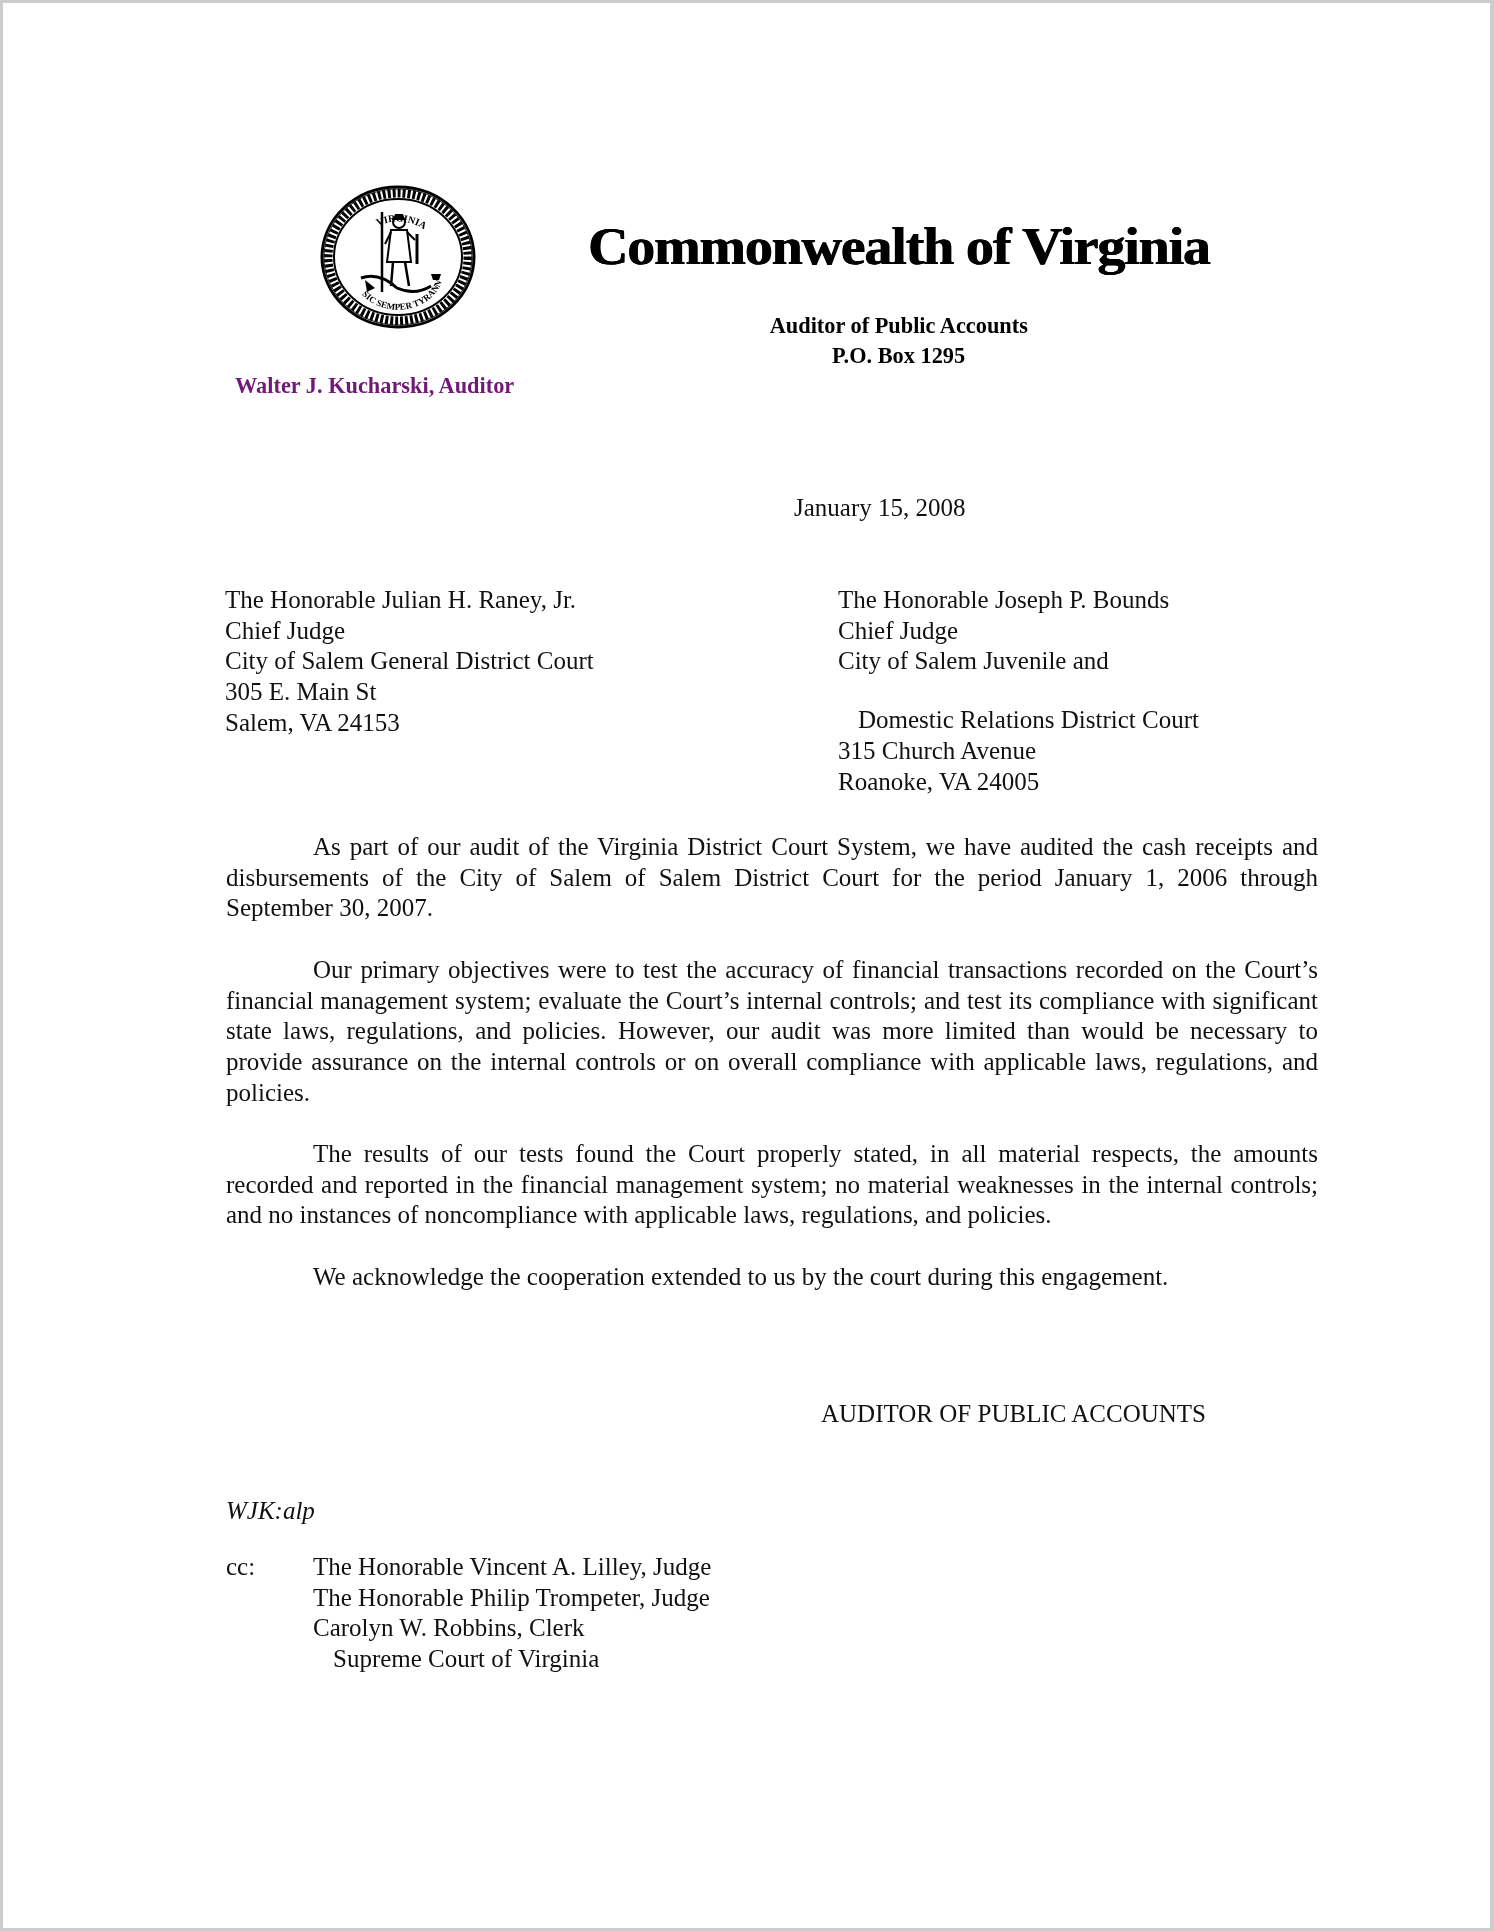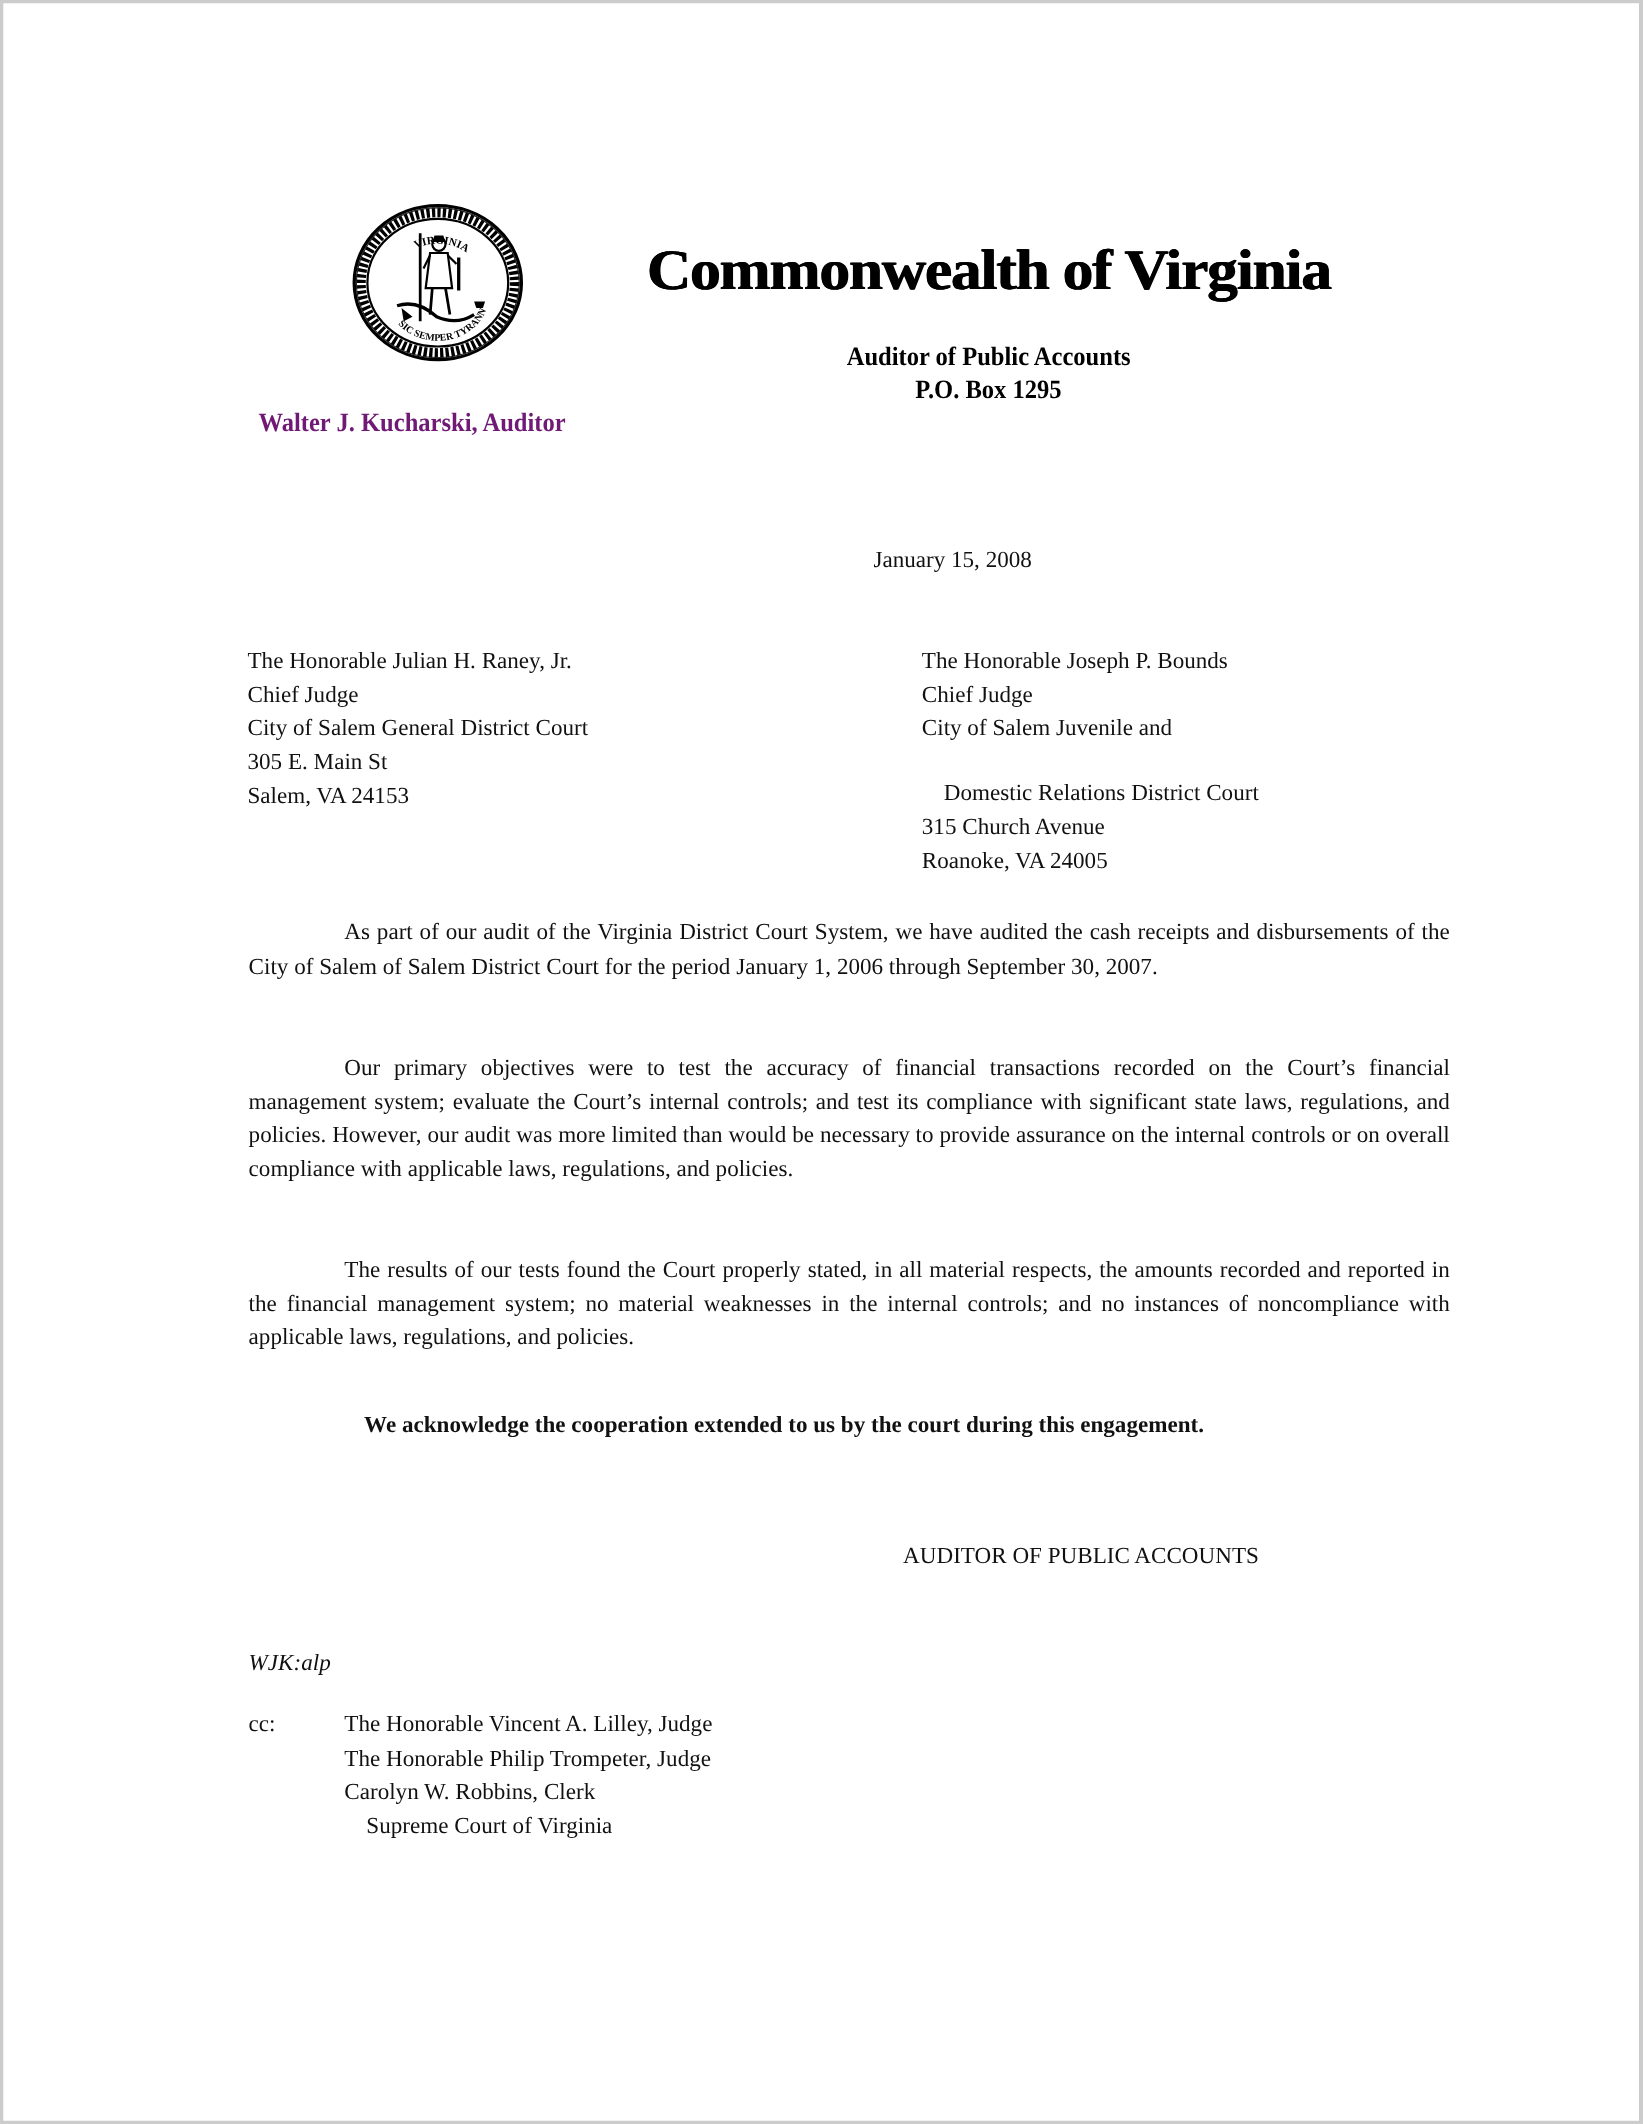--- a/index.html
+++ b/index.html
@@ -44,21 +44,21 @@
     font-weight: bold;
     font-size: 24px;
     line-height: 30px;
     white-space: nowrap;
     color: #701a75;
   }
   .cond { display: inline-block; transform: scaleX(0.93); transform-origin: center top; }
   .cond-left { display: inline-block; transform: scaleX(0.93); transform-origin: left top; }
 
   
-  .txt { font-size: 21px; line-height: 30.7px; }
+  .txt { font-size: 25px; line-height: 30.7px; }
   .date { left: 791px; top: 490px; white-space: nowrap; }
   .addr-left { left: 222px; top: 582px; }
   .addr-right { left: 835px; top: 582px; }
   .addr-line { white-space: nowrap; }
   .addr-indent { padding-left: 20px; margin-top: 28px; }
 
   .para {
     left: 223px; width: 1092px;
     text-align: justify;
     text-indent: 87px;
@@ -132,21 +132,21 @@
     <div class="addr-line">Chief Judge</div>
     <div class="addr-line">City of Salem Juvenile and</div>
     <div class="addr-line addr-indent">Domestic Relations District Court</div>
     <div class="addr-line">315 Church Avenue</div>
     <div class="addr-line">Roanoke, VA  24005</div>
   </div>
 
   <p class="abs txt para p1" style="margin: 0px; text-align-last: left;">As part of our audit of the Virginia District Court System, we have audited the cash receipts and disbursements of the City of Salem of Salem District Court for the period January 1, 2006 through September 30, 2007.</p>
   <p class="abs txt para p2" style="margin: 0px; text-align-last: left;">Our primary objectives were to test the accuracy of financial transactions recorded on the Court’s financial management system; evaluate the Court’s internal controls; and test its compliance with significant state laws, regulations, and policies.  However, our audit was more limited than would be necessary to provide assurance on the internal controls or on overall compliance with applicable laws, regulations, and policies.</p>
   <p class="abs txt para p3" style="margin: 0px; text-align-last: left;">The results of our tests found the Court properly stated, in all material respects, the amounts recorded and reported in the financial management system; no material weaknesses in the internal controls; and no instances of noncompliance with applicable laws, regulations, and policies.</p>
-  <p class="abs txt para p4" style="margin: 18px; text-align-last: left; font-weight: bold;">We acknowledge the cooperation extended to us by the court during this engagement.</p>
+  <p class="abs txt para p4" style="margin: 0px; text-align-last: left;">We acknowledge the cooperation extended to us by the court during this engagement.</p>
 
   <div class="abs txt closing">AUDITOR OF PUBLIC ACCOUNTS</div>
   <div class="abs txt initials">WJK:alp</div>
 
   <div class="abs txt cc-label">cc:</div>
   <div class="abs txt cc-list">
     <div class="addr-line">The Honorable Vincent A. Lilley, Judge</div>
     <div class="addr-line">The Honorable Philip Trompeter, Judge</div>
     <div class="addr-line">Carolyn W. Robbins, Clerk</div>
     <div class="addr-line cc-indent">Supreme Court of Virginia</div>

